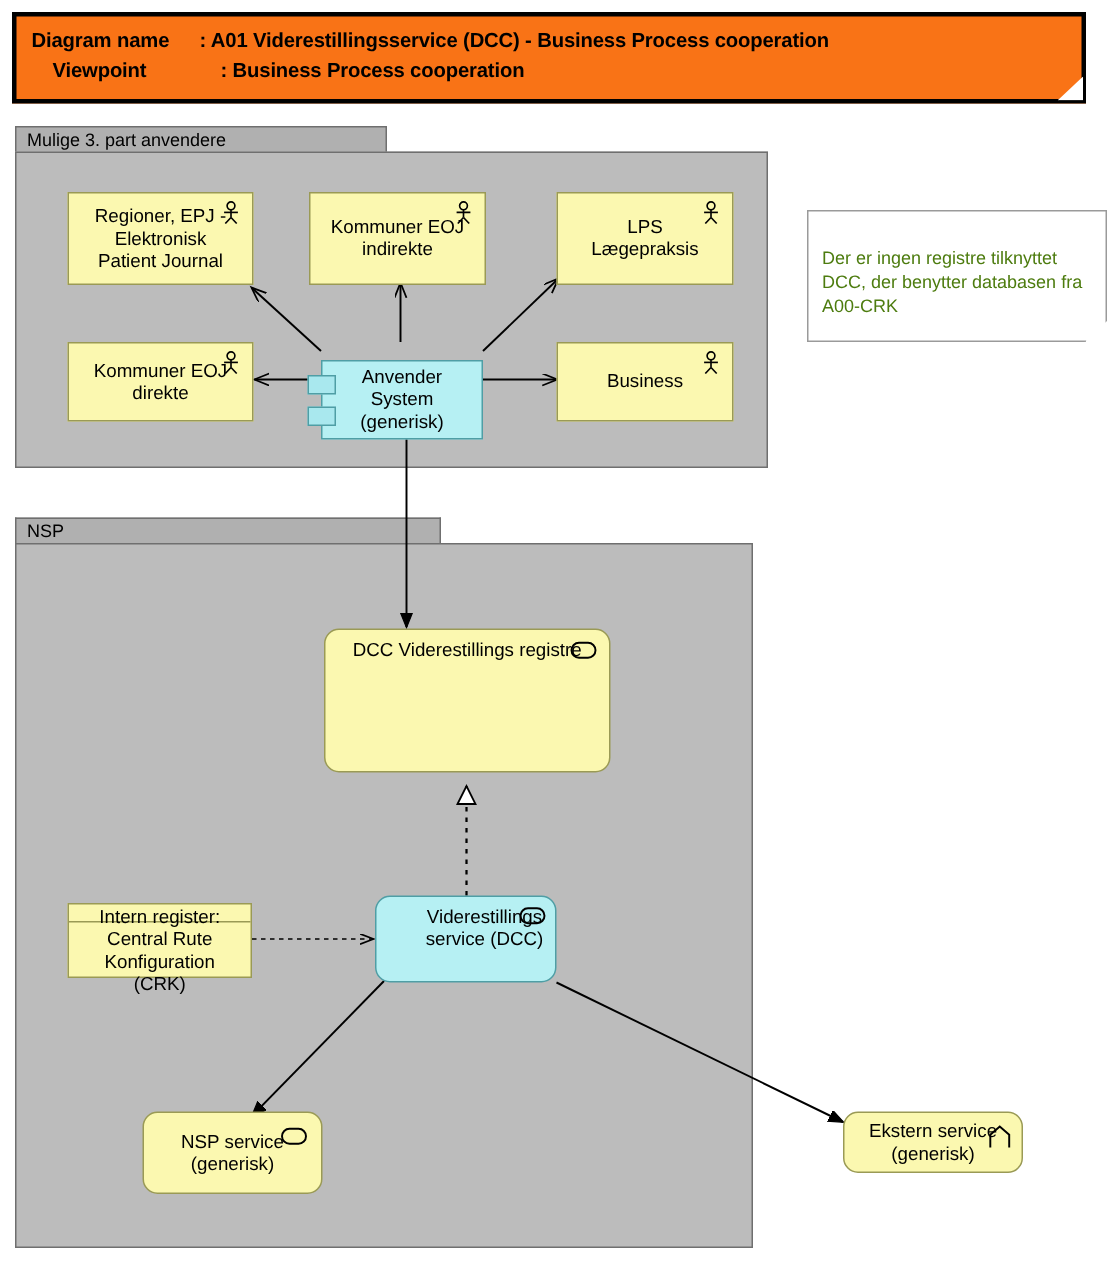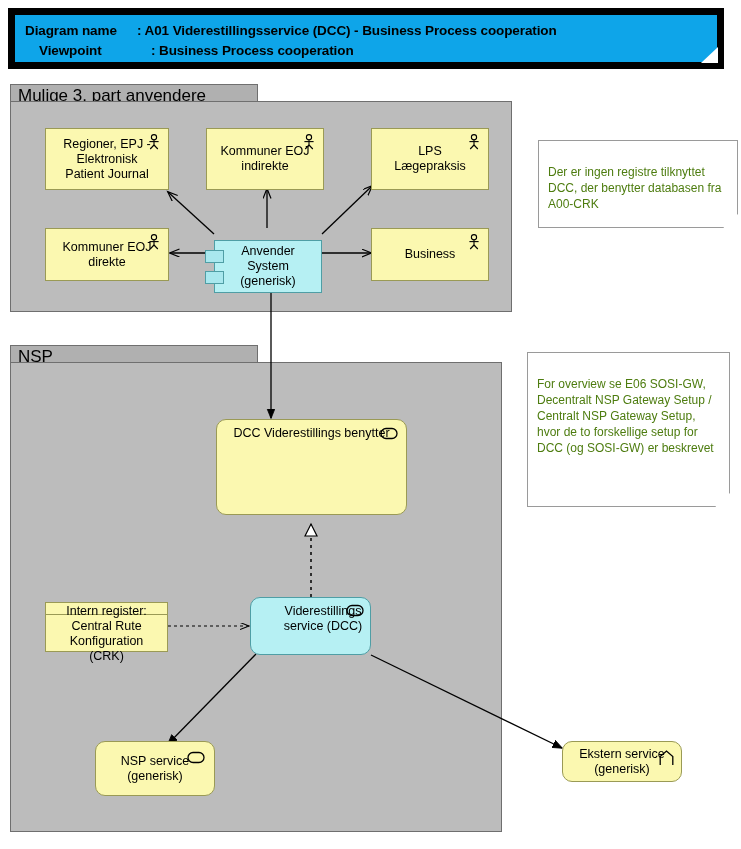--- a/index.html
+++ b/index.html
@@ -8,21 +8,21 @@
     font-family:"Liberation Sans", sans-serif;
     -webkit-font-smoothing:antialiased;
   }
   #canvas{position:absolute;inset:0;}
   svg.layer{position:absolute;left:0;top:0;width:741px;height:849px;overflow:visible;}
   svg.links{pointer-events:none;}
 
   
   .title-banner{
     position:absolute;left:8px;top:8px;width:716px;height:61px;
-    background:#0ea5e9;border:7px solid #000000;
+    background:#f97316;border:3px solid #000000;
     box-sizing:border-box;
     text-decoration:underline;
   }
   .title-banner .fold{
     position:absolute;right:-1px;bottom:-1px;width:16px;height:16px;
     background:#ffffff;
     clip-path:polygon(100% 0,100% 100%,0 100%);
     border-left:1px solid #8a8a8a;
   }
   .title-line{
@@ -36,31 +36,31 @@
   .t-key.k2{width:112px;margin-left:14px;}
 
   
   .group{position:absolute;box-sizing:border-box;}
   .group .tab{
     position:absolute;left:0;top:0;height:18px;
     background:#b0b0b0;border:1px solid #6f6f6f;border-bottom:none;
     box-sizing:border-box;
   }
   .group .tab span{
-    position:absolute;left:7px;top:1px;font-size:17px;color:#000;white-space:nowrap;
+    position:absolute;left:7px;top:1px;font-size:12px;color:#000;white-space:nowrap;
   }
   .group .body{
     position:absolute;left:0;top:17px;right:0;bottom:0;
     background:#bcbcbc;border:1px solid #6f6f6f;box-sizing:border-box;
   }
 
   #group-mulige{left:10px;top:84px;width:502px;height:228px;}
   #group-mulige .tab{width:248px;}
   #group-nsp{left:10px;top:345px;width:492px;height:487px;}
-  #group-nsp .tab{width:248px;}
+  #group-nsp .tab{width:284px;}
 
   
   .node{
     position:absolute;box-sizing:border-box;
     display:flex;align-items:center;justify-content:center;
     text-align:center;font-size:12.5px;color:#000;line-height:15px;
     padding:0 6px;
   }
   .node .lbl{display:block;white-space:pre-line;position:relative;z-index:2;}
   .node.actor{background:#fbf8b0;border:1px solid #9a9a55;}
@@ -218,21 +218,21 @@
   </div>
 
   <div class="node comp" id="n-anvender" style="left:214px;top:240px;width:108px;height:53px;">
     <span class="lbl">Anvender System
 (generisk)</span>
     <div class="comp-badge" style="top:9px;"></div>
     <div class="comp-badge" style="top:30px;"></div>
   </div>
 
   <div class="node svc top-align" id="n-dcc-service" style="left:216px;top:419px;width:191px;height:96px;">
-    <span class="lbl">DCC Viderestillings benytter</span>
+    <span class="lbl">DCC Viderestillings registre</span>
     <svg class="nicon" style="top:7px;right:8px;width:18px;height:13px;" viewBox="0 0 18 13">
       <rect x="1" y="1.5" width="16" height="10" rx="5" ry="5" fill="none" stroke="#000" stroke-width="1.3"></rect>
     </svg>
   </div>
 
   <div class="node svc-c top-align" id="n-vid-service" style="left:250px;top:597px;width:121px;height:58px;">
     <span class="lbl">Viderestillings
 service (DCC)</span>
     <svg class="nicon" style="top:6px;right:6px;width:18px;height:13px;" viewBox="0 0 18 13">
       <rect x="1" y="1.5" width="16" height="10" rx="5" ry="5" fill="none" stroke="#000" stroke-width="1.3"></rect>
@@ -260,18 +260,14 @@
     <svg class="nicon" style="top:8px;right:7px;width:15px;height:16px;" viewBox="0 0 15 16">
       <path d="M1.2,15 L1.2,6.5 L7.5,1 L13.8,6.5 L13.8,15" fill="none" stroke="#000" stroke-width="1.3"></path>
     </svg>
   </div>
 
   <div class="note" id="note-crk">
     <span>Der er ingen registre tilknyttet DCC, der benytter databasen fra A00-CRK</span>
     <div class="fold"></div>
   </div>
 
-  <div class="note" id="note-sosi">
-    <span>For overview se E06 SOSI-GW, Decentralt NSP Gateway Setup / Centralt NSP Gateway Setup, hvor de to forskellige setup for DCC (og SOSI-GW) er beskrevet</span>
-    <div class="fold"></div>
-  </div>
 
 </div>
 
 </body></html>

